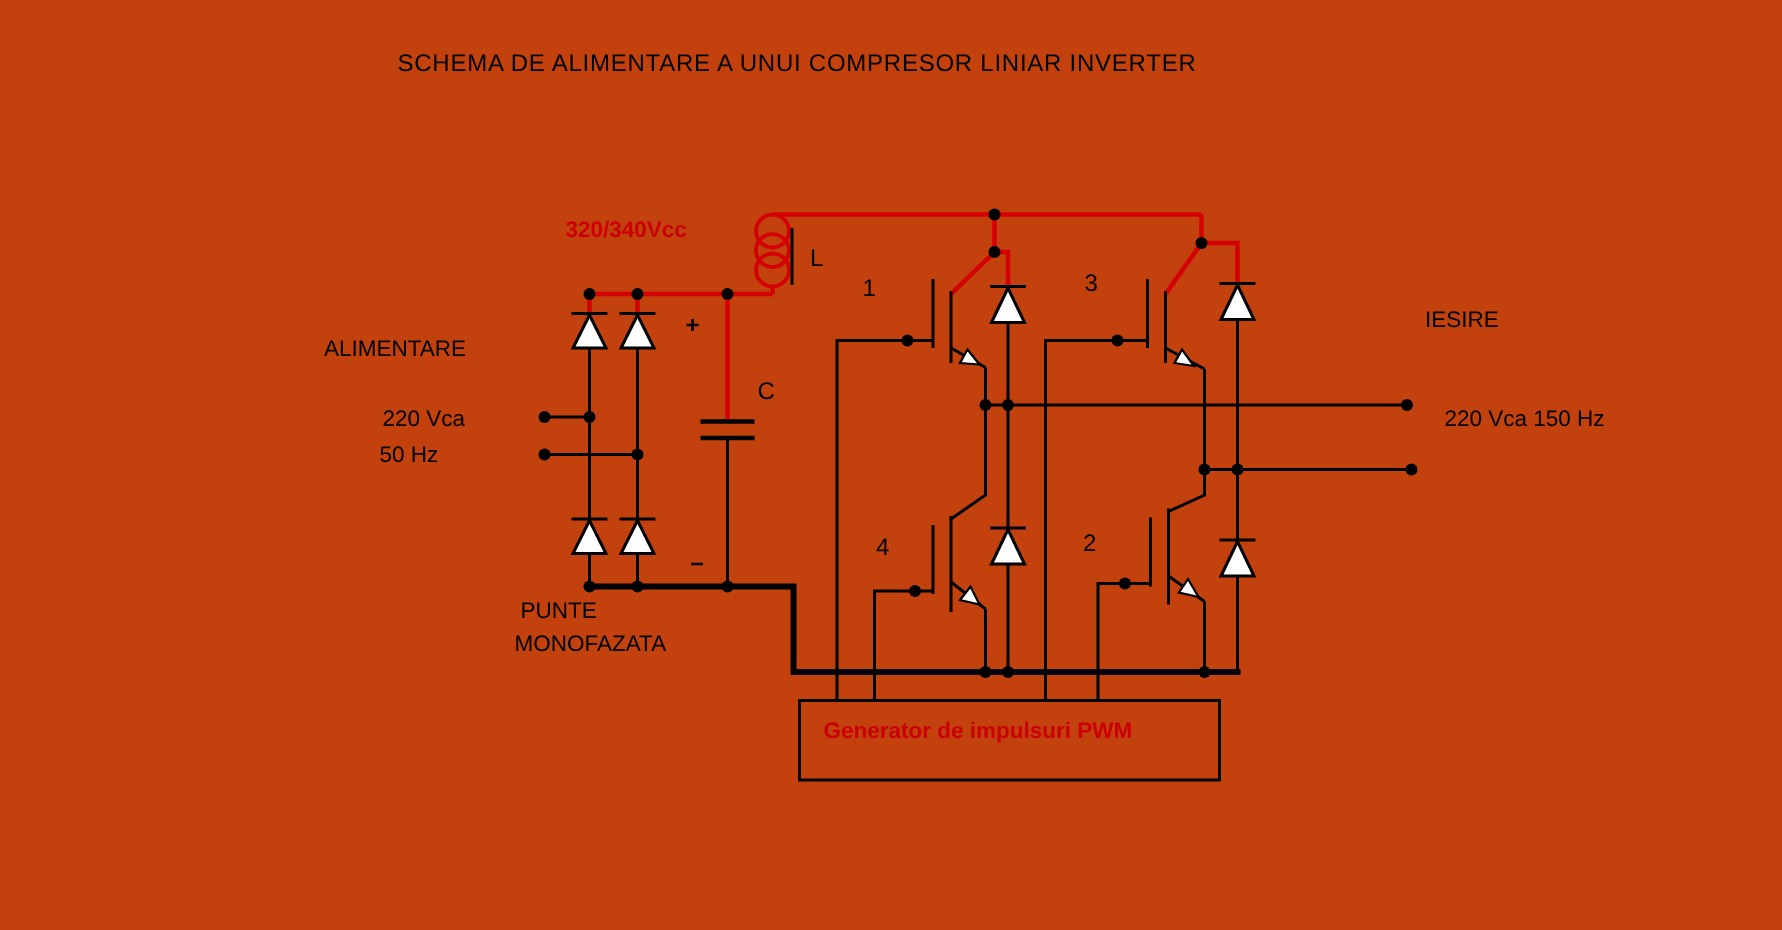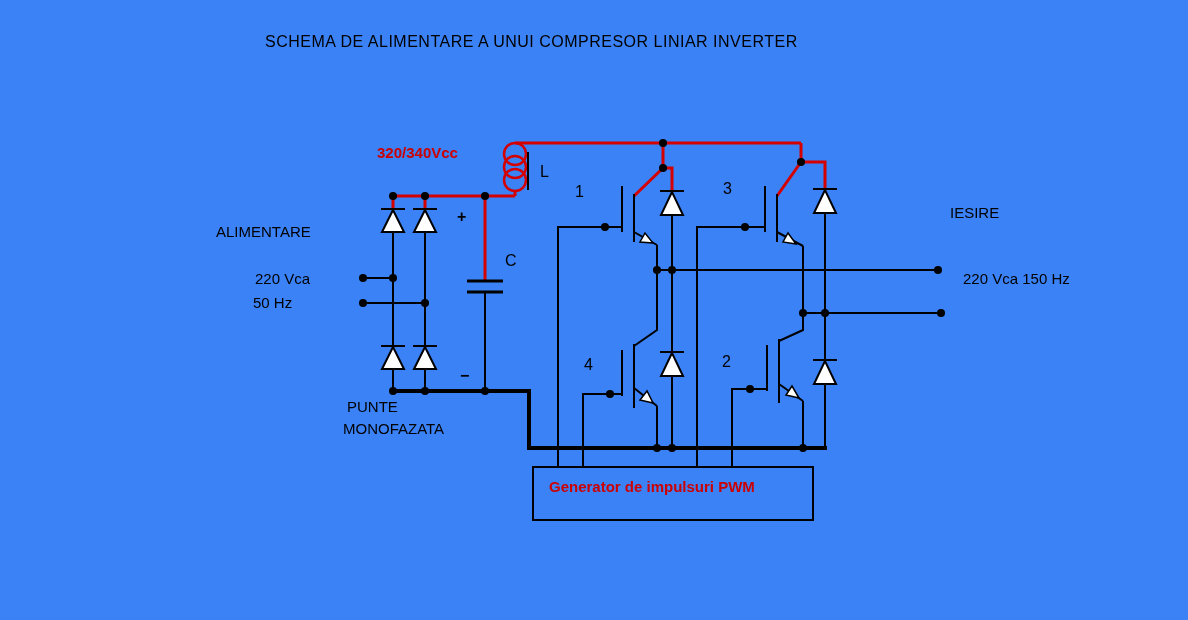--- a/index.html
+++ b/index.html
@@ -1,17 +1,17 @@
 <!DOCTYPE html>
 <html><head>
 <meta charset="utf-8">
 <style>
   html,body{margin:0;padding:0;background:#fff;}
   .canvas{
-    position:relative;width:1188px;height:620px;background:#3b82f6;overflow:hidden;
+    position:relative;width:1188px;height:620px;background:#c2410c;overflow:hidden;
     font-family:"Liberation Sans", sans-serif;
   }
   svg{position:absolute;left:0;top:0;}
   .wire{stroke:#000000;stroke-width:2;fill:none;}
   .wire-thick{stroke:#000000;stroke-width:4;fill:none;stroke-linejoin:miter;}
   .hot{stroke:#d50000;stroke-width:3;fill:none;stroke-linejoin:miter;}
   .hot-coil{stroke:#d50000;stroke-width:2.5;fill:none;}
   .comp{fill:#ffffff;stroke:#000000;stroke-width:2;}
   .plate{stroke:#000000;stroke-width:3;fill:none;}
   .dot{fill:#000000;stroke:none;}

